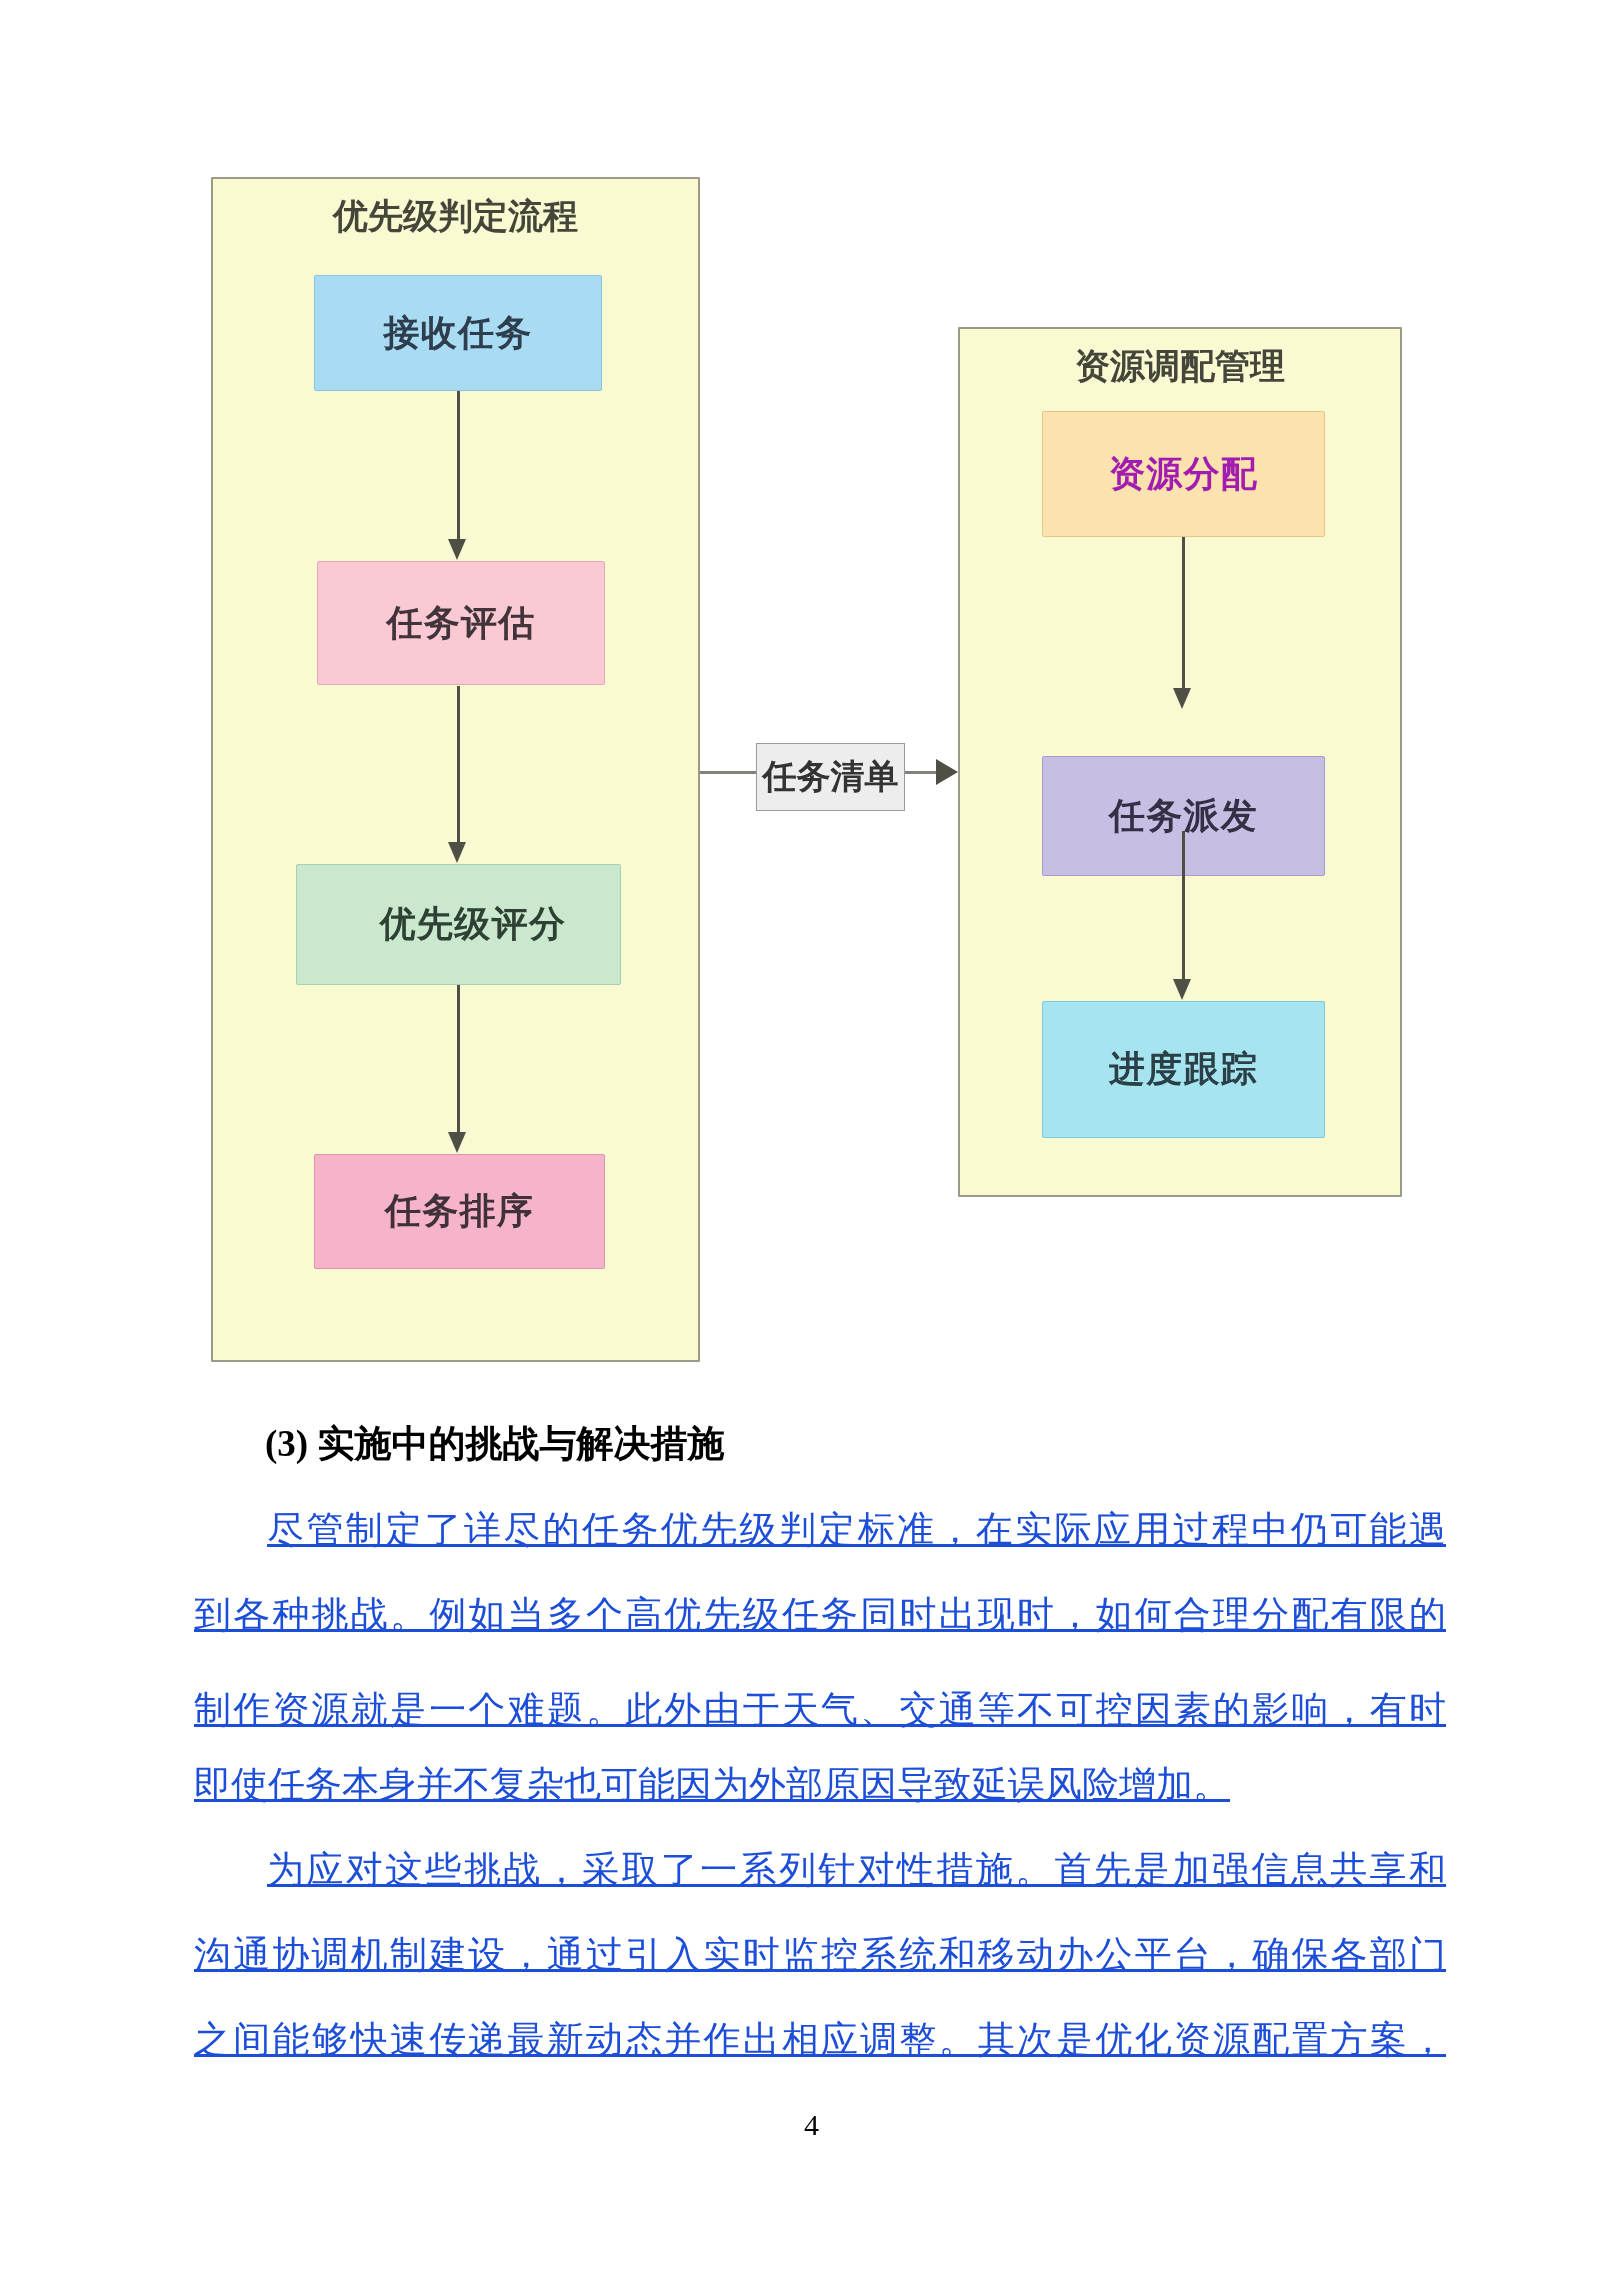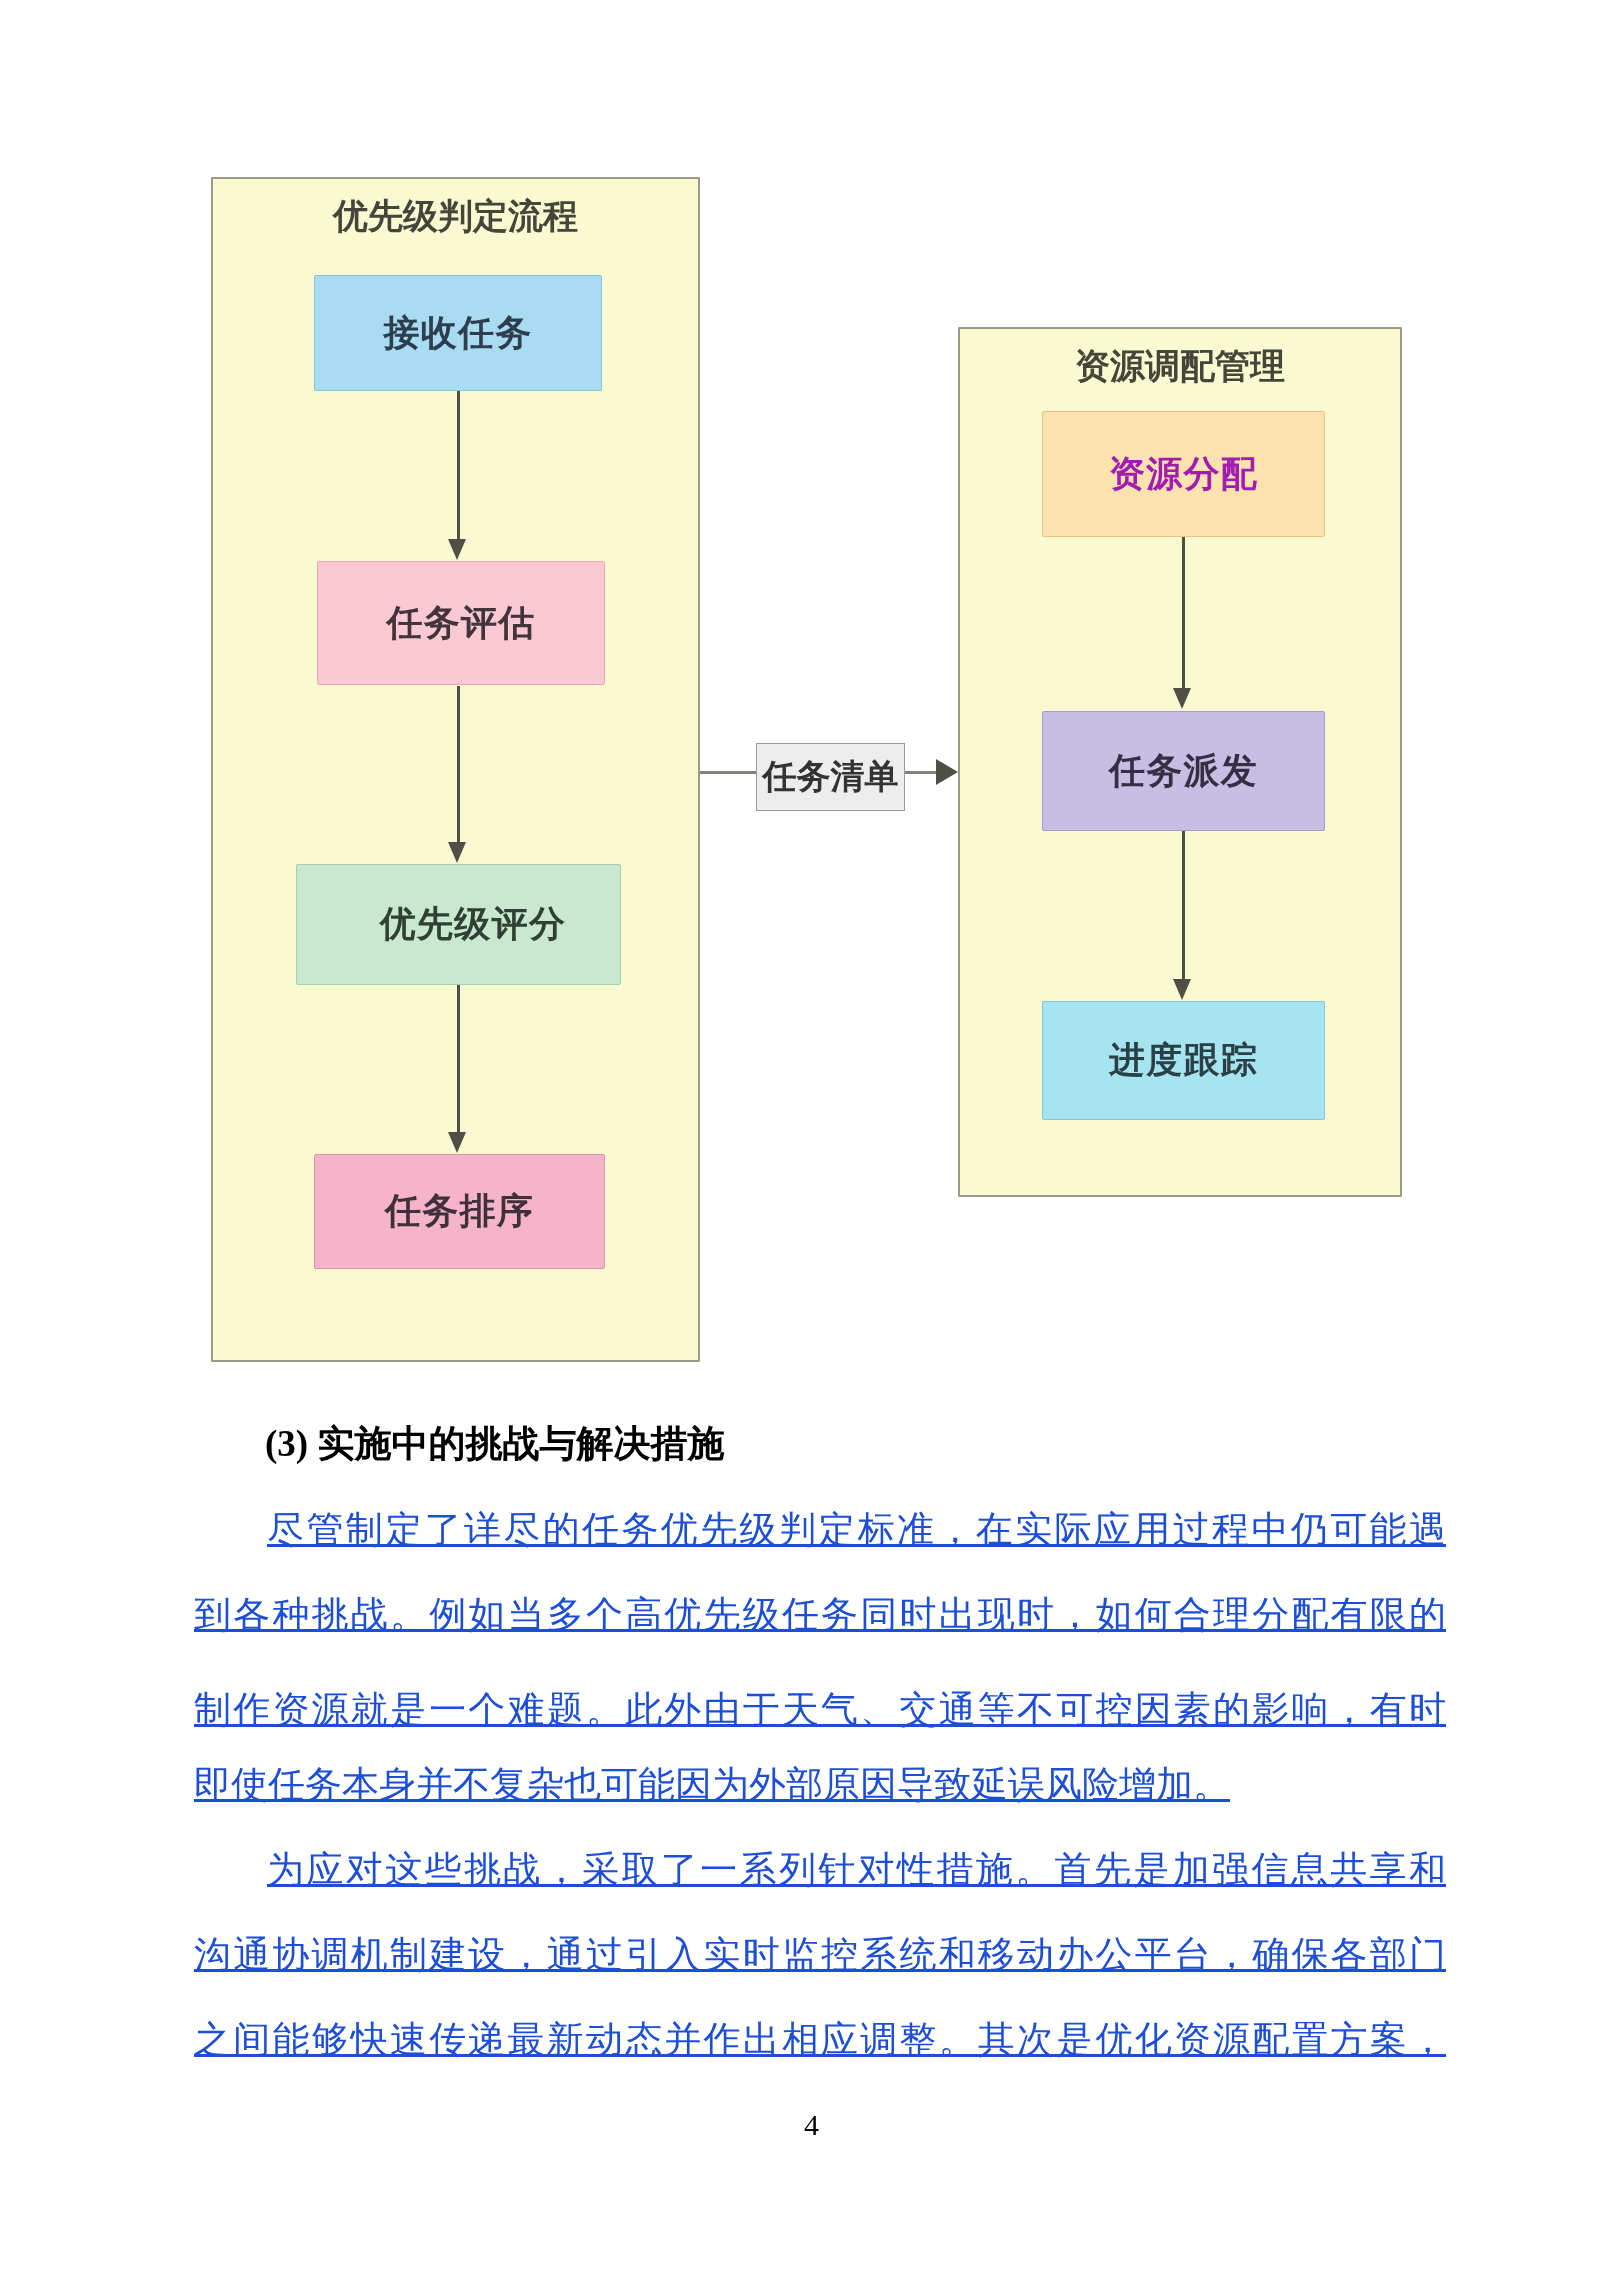--- a/index.html
+++ b/index.html
@@ -42,21 +42,21 @@
     font-size:36px;
     font-weight:bold;
     letter-spacing:1.3px;
   }
   .node-receive  { left:314px;  top:275px;  width:288px; height:116px; }
   .node-evaluate { left:317px;  top:561px;  width:288px; height:124px; }
   .node-score    { left:296px;  top:864px; width:325px; height:121px;padding-left:29px; }
   .node-sort     { left:314px;  top:1154px; width:291px; height:115px; }
   .node-alloc    { left:1042px; top:411px;  width:283px; height:126px; }
   .node-dispatch { left:1042px; top:711px; width:283px; height:120px; }
-  .node-track    { left:1042px; top:1001px; width:283px; height:119px; }
+  .node-track    { left:1042px; top:1001px; width:283px; height:137px; }
 
   .vline { position:absolute; width:2.6px; }
   .vl-1 { left:457px;  top:391px;  height:148px; }
   .vl-2 { left:457px;  top:686px; height:156px; }
   .vl-3 { left:457px;  top:985px; height:147px; }
   .vl-4 { left:1182px; top:537px;  height:152px; }
   .vl-5 { left:1182px; top:831px; height:148px; }
 
   .head-down {
     position:absolute; width:0; height:0;
@@ -125,21 +125,21 @@
     <div class="container container-right" style="background-color: rgb(250, 250, 210); border-color: rgb(154, 154, 133);">
       <div class="container-title">资源调配管理</div>
     </div>
 
     <div class="node node-receive" style="background-color: rgb(169, 220, 242); border-color: rgb(134, 195, 223); color: rgb(46, 62, 78);">接收任务</div>
     <div class="node node-evaluate" style="background-color: rgb(250, 201, 211); border-color: rgb(232, 168, 184); color: rgb(65, 52, 58);">任务评估</div>
     <div class="node node-score" style="background-color: rgb(201, 232, 206); border-color: rgb(166, 208, 174); color: rgb(47, 64, 52);">优先级评分</div>
     <div class="node node-sort" style="background-color: rgb(245, 180, 201); border-color: rgb(222, 147, 174); color: rgb(64, 48, 58);">任务排序</div>
 
     <div class="node node-alloc" style="background-color: rgb(251, 226, 174); border-color: rgb(230, 197, 134); color: #a21caf;">资源分配</div>
-    <div class="node node-dispatch" style="background-color: rgb(199, 190, 228); border-color: rgb(168, 155, 206); color: rgb(53, 47, 69);">任务派发</div>
+    <div class="node node-dispatch" style="background-color: rgb(199, 190, 228); border-color: rgb(168, 155, 206); color: rgb(53, 47, 69); margin-top: 45px;">任务派发</div>
     <div class="node node-track" style="background-color: rgb(166, 228, 240); border-color: rgb(127, 200, 220); color: rgb(42, 63, 70);">进度跟踪</div>
 
     <div class="vline vl-1" style="background-color: rgb(79, 79, 70);"></div>
     <div class="head-down hd-1" style="border-top-color: rgb(79, 79, 70);"></div>
     <div class="vline vl-2" style="background-color: rgb(79, 79, 70);"></div>
     <div class="head-down hd-2" style="border-top-color: rgb(79, 79, 70);"></div>
     <div class="vline vl-3" style="background-color: rgb(79, 79, 70);"></div>
     <div class="head-down hd-3" style="border-top-color: rgb(79, 79, 70);"></div>
 
     <div class="vline vl-4" style="background-color: rgb(79, 79, 70);"></div>

